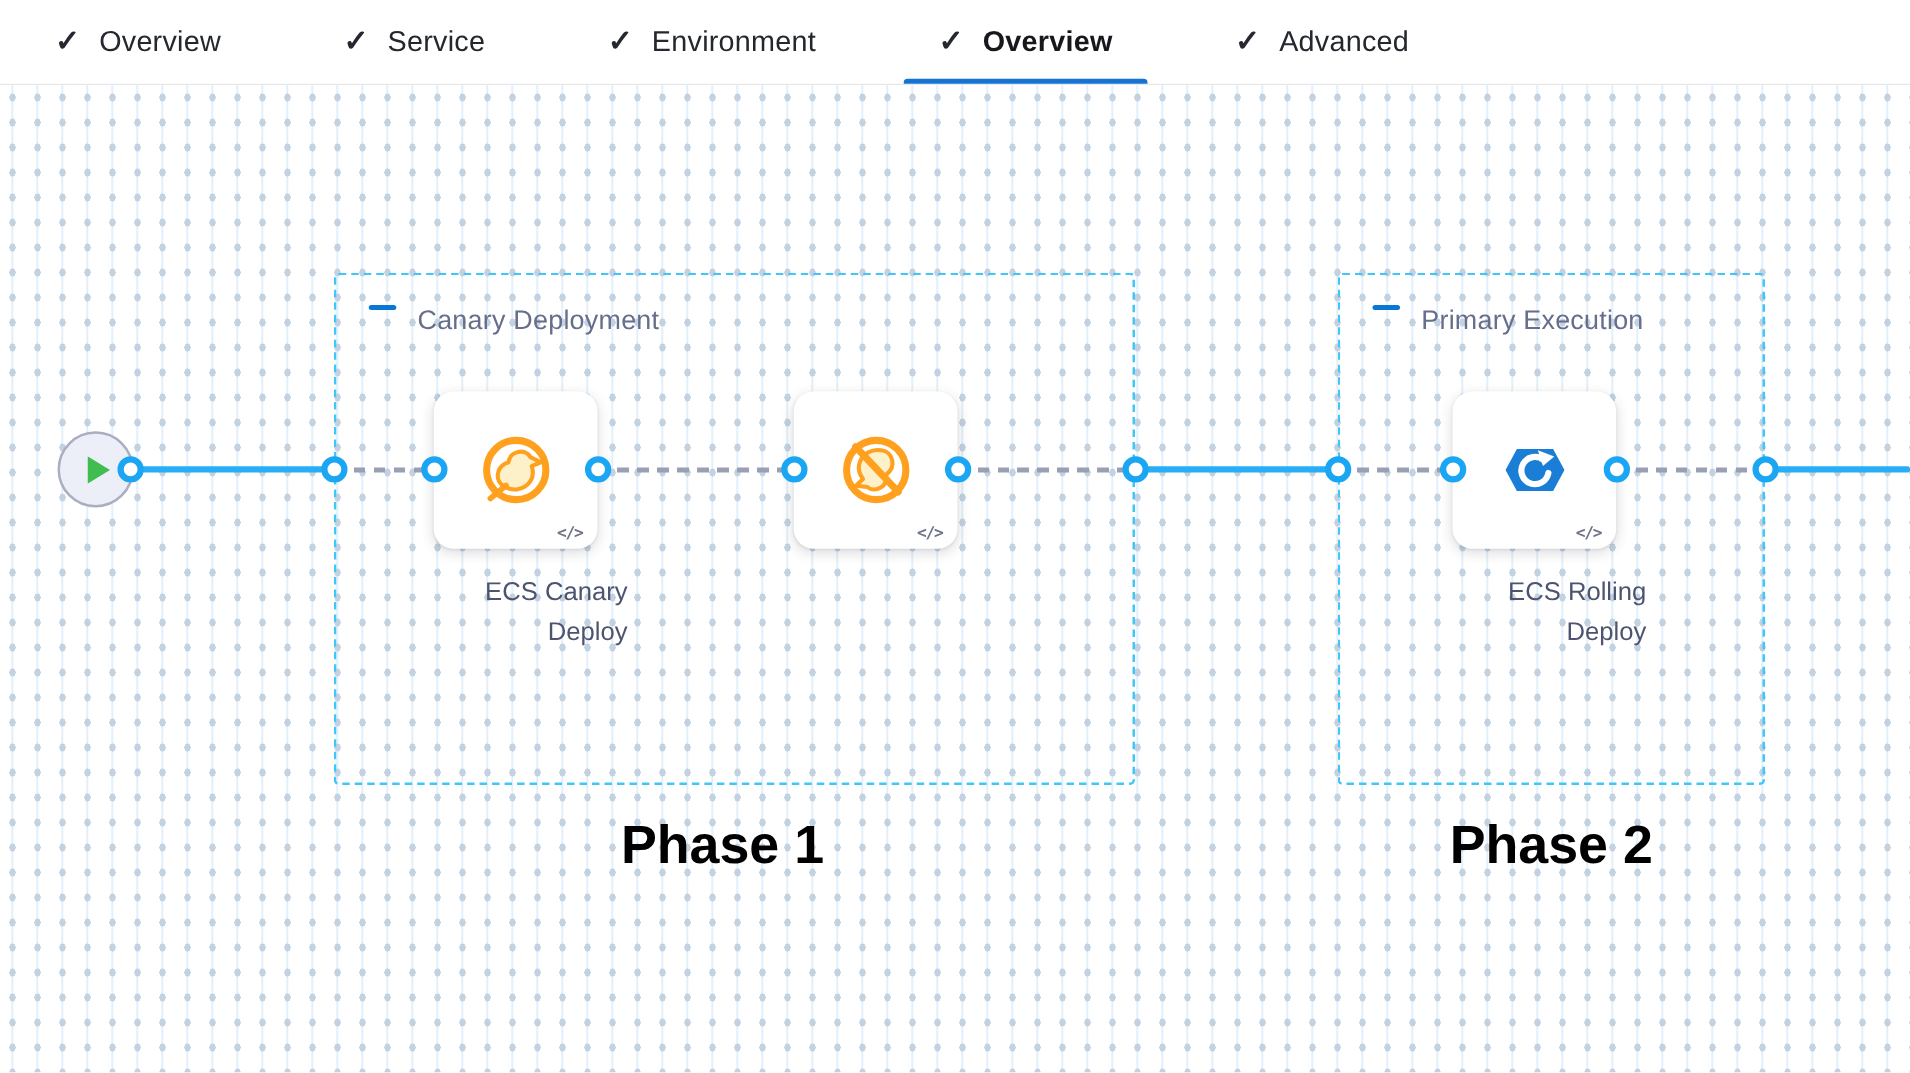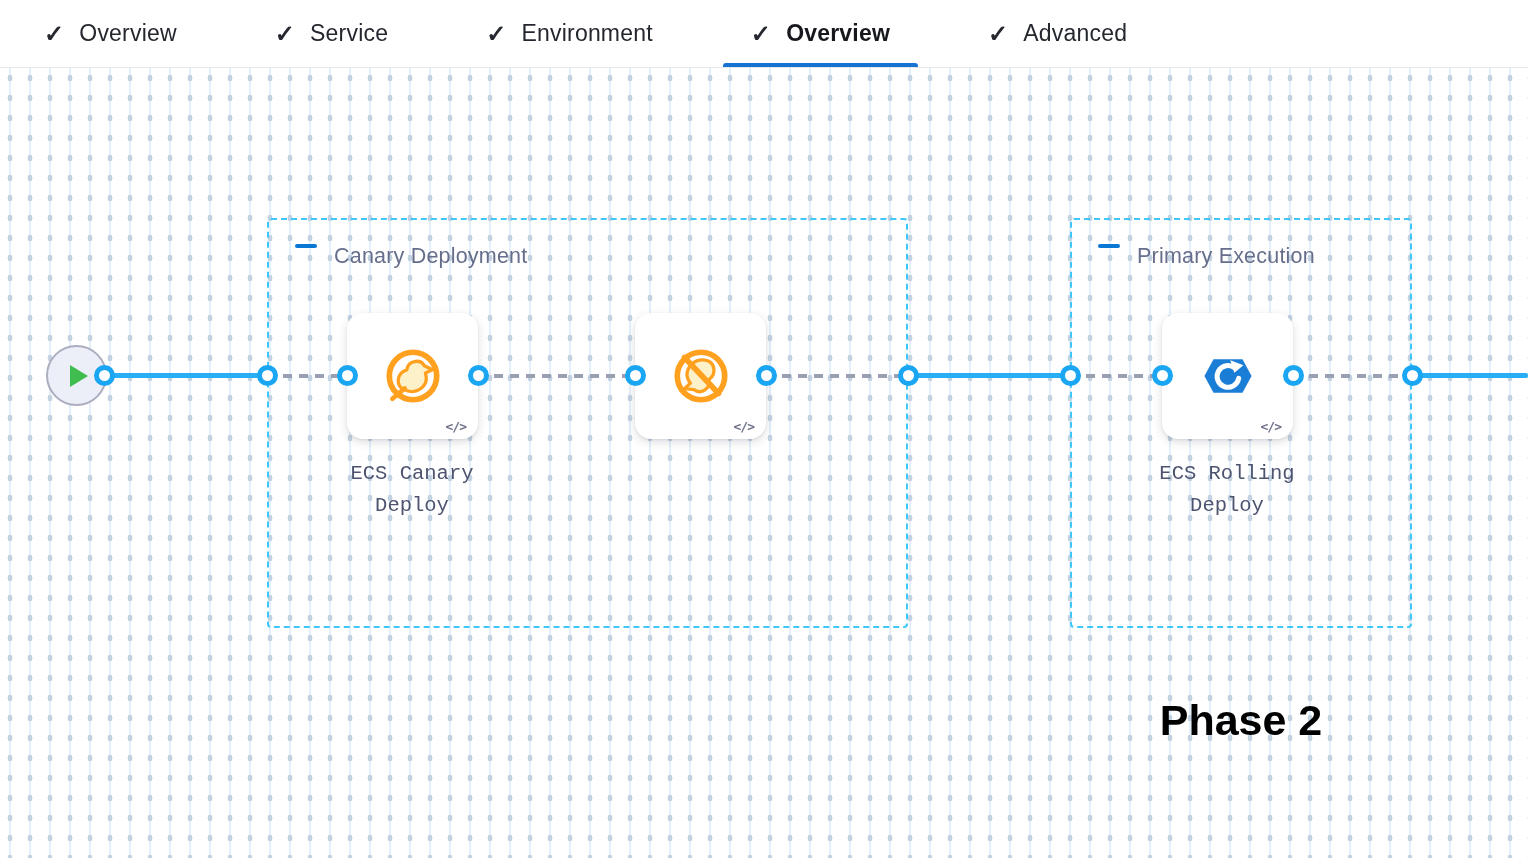--- a/index.html
+++ b/index.html
@@ -74,22 +74,22 @@
     background: #fff; border-radius: 16px; z-index: 3; cursor: pointer;
     box-shadow: 0 3px 10px rgba(40,41,61,0.16), 0 1px 2px rgba(40,41,61,0.08);
     display: flex; align-items: center; justify-content: center;
   }
   .code-badge {
     position: absolute; right: 12px; bottom: 5px;
     font-family: "DejaVu Sans Mono", monospace; font-size: 13px;
     font-weight: 700; color: #6d7189; letter-spacing: -1px;
   }
   .step-label {
-    position: absolute; width: 180px; text-align: center; z-index: 3;
-    font-size: 20.5px; line-height: 1.55; color: #4d5470; font-weight: 500; font-family: Liberation Mono, monospace;
+    position: absolute; width: 180px; text-align: right; z-index: 3;
+    font-size: 20.5px; line-height: 1.55; color: #4d5470; font-weight: 500;
   }
 
   
   .phase-label {
     position: absolute; width: 300px; text-align: center; z-index: 6;
     font-size: 43px; font-weight: 700; color: #000;
   }
 </style>
 </head>
 <body>
@@ -188,16 +188,17 @@
     <span class="port" style="left:337px; top:297px;"></span>
     <span class="port" style="left:468px; top:297px;"></span>
     <span class="port" style="left:625px; top:297px;"></span>
     <span class="port" style="left:756px; top:297px;"></span>
     <span class="port" style="left:898px; top:297px;"></span>
     <span class="port" style="left:1060px; top:297px;"></span>
     <span class="port" style="left:1152px; top:297px;"></span>
     <span class="port" style="left:1283px; top:297px;"></span>
     <span class="port" style="left:1402px; top:297px;"></span>
 
-    <div class="phase-label" style="left:1091px; top:584px;margin-top:44px;">Phase 2</div>
+    <div class="phase-label" style="left:428px; top:584px;">Phase 1</div>
+    <div class="phase-label" style="left:1091px; top:584px;">Phase 2</div>
 
   </div>
 </div>
 
 </body></html>

